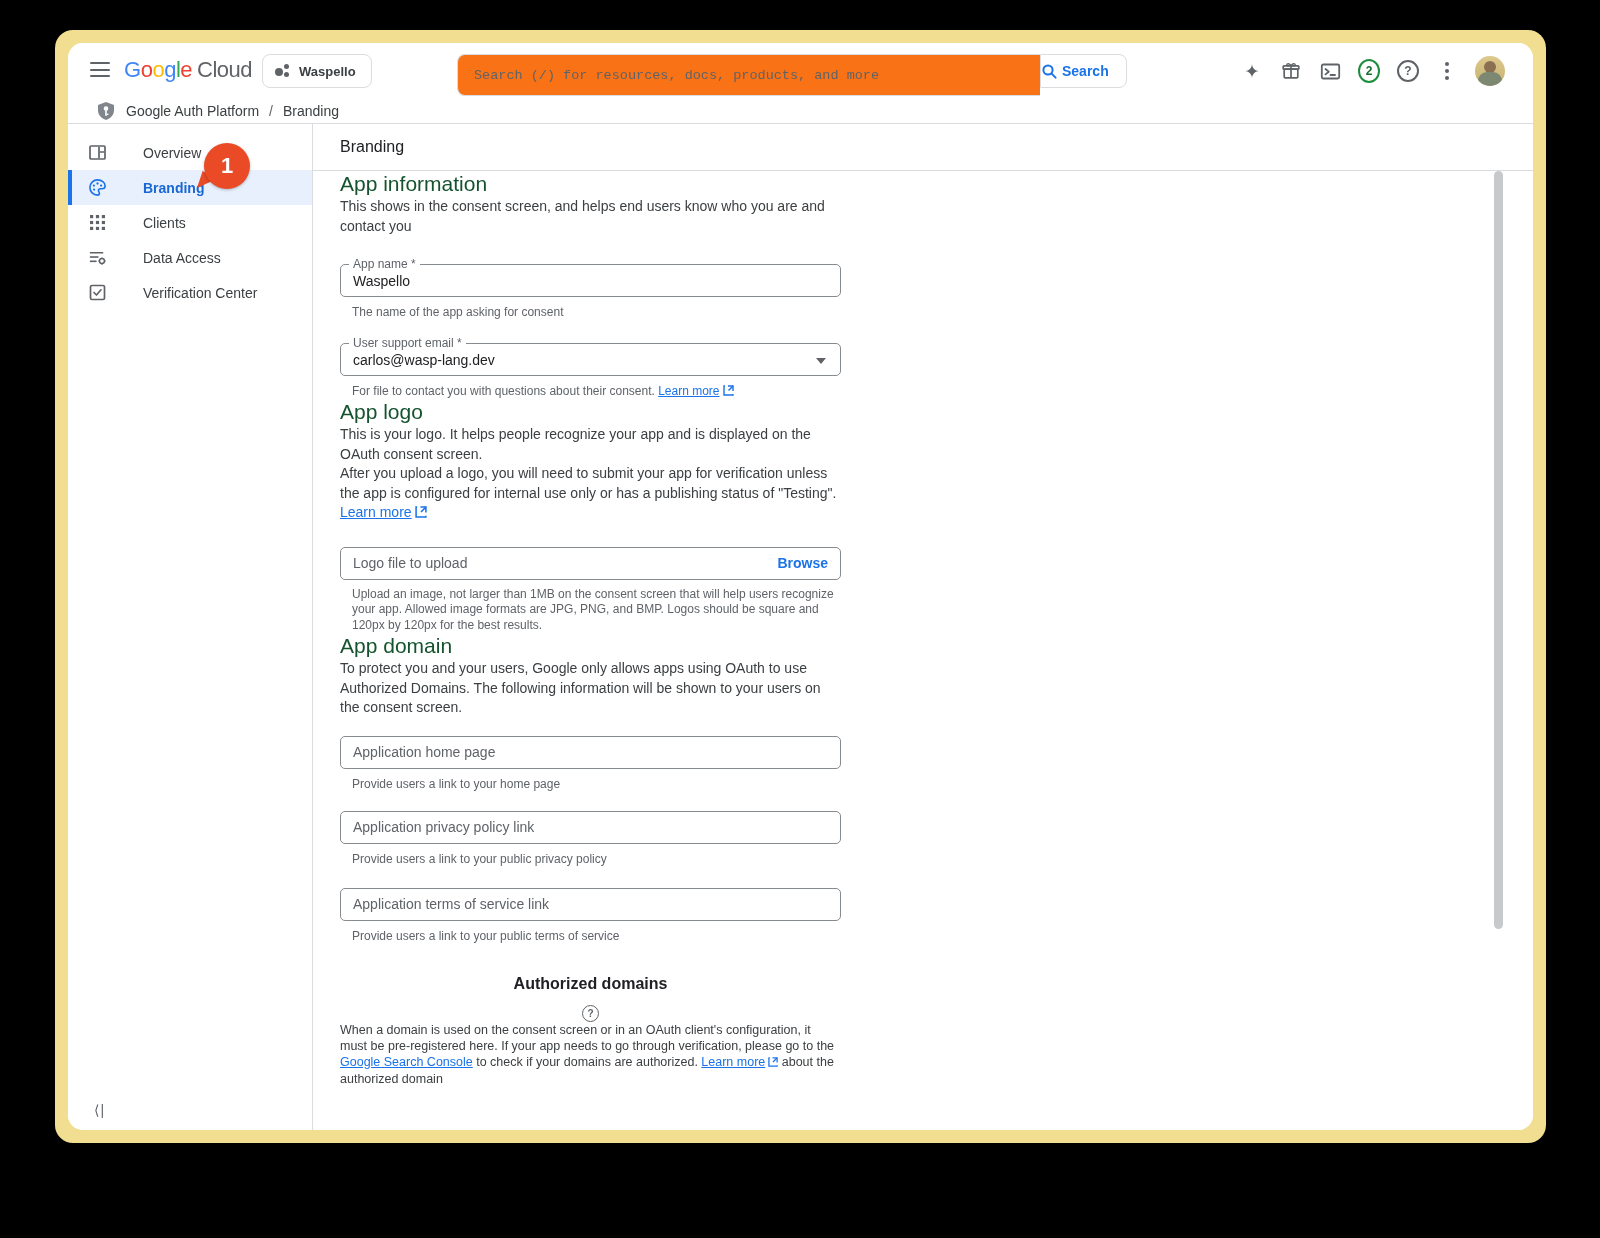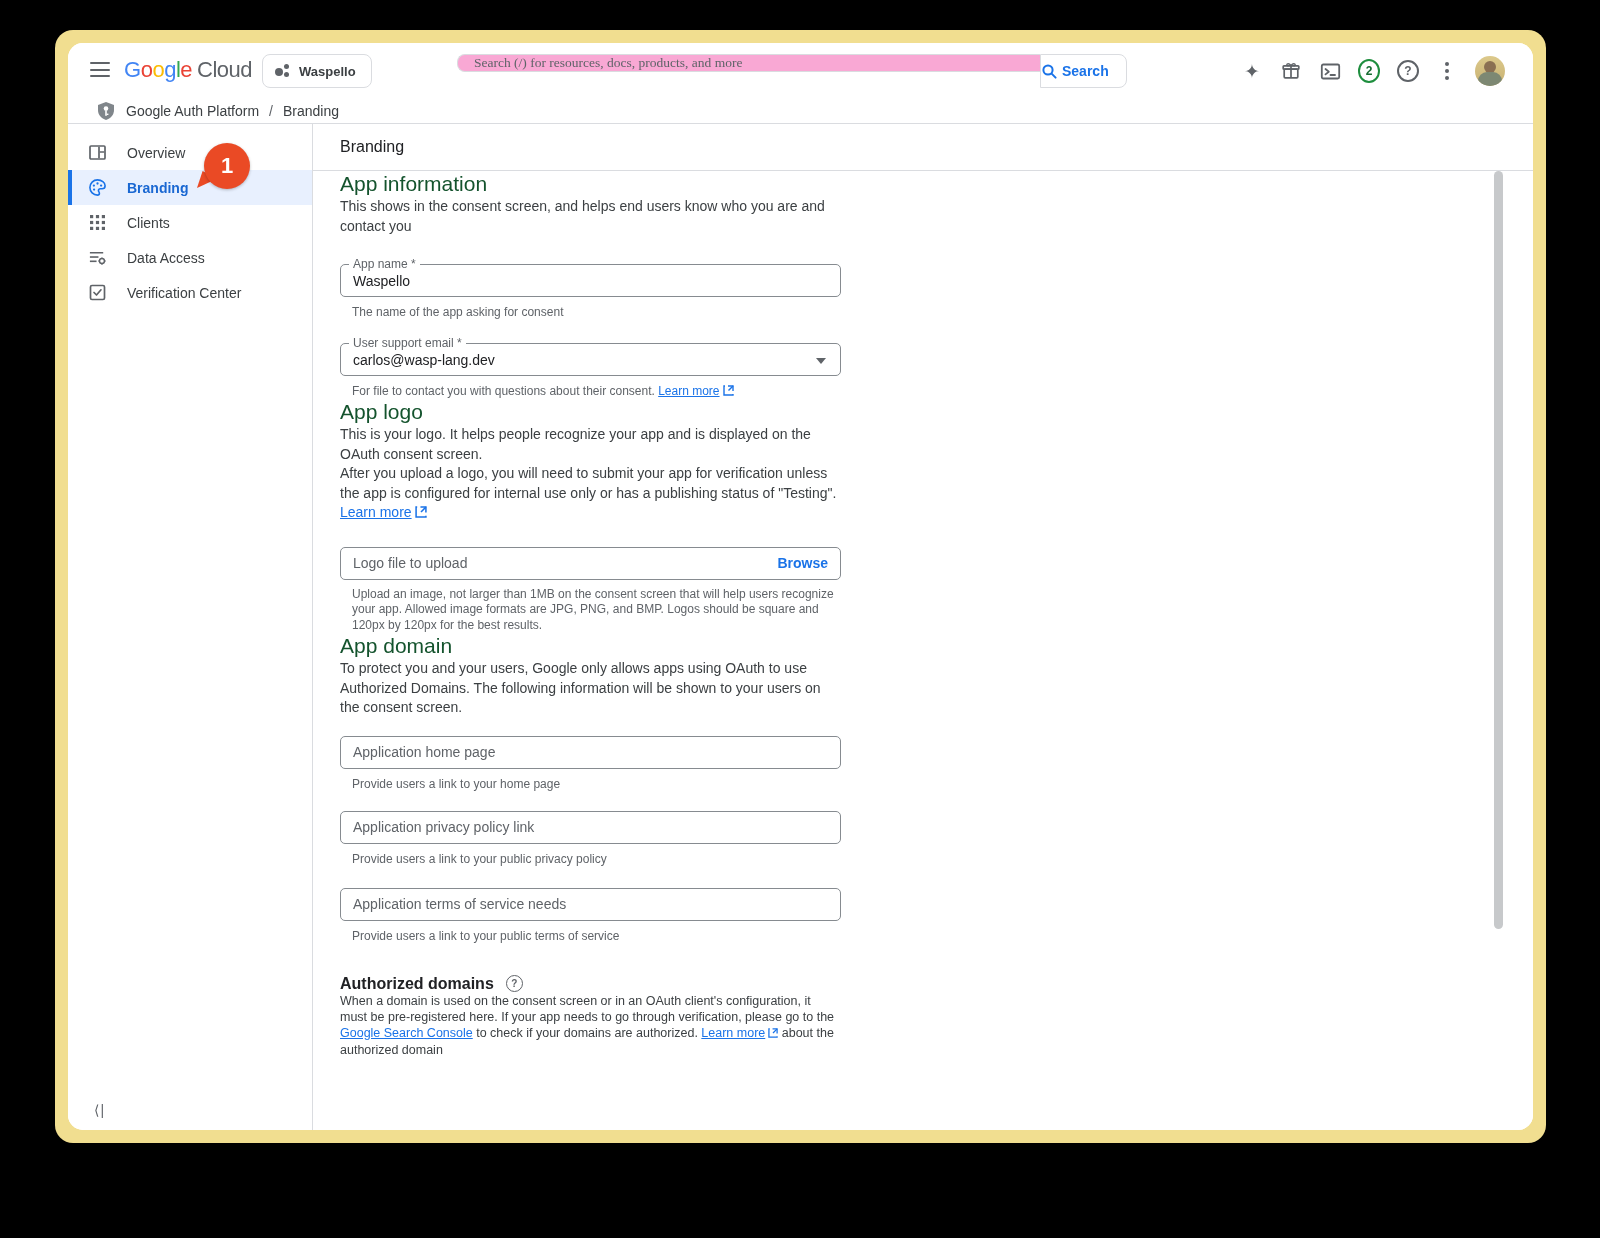--- a/index.html
+++ b/index.html
@@ -30,23 +30,23 @@
     padding-left:12px; font-size:13px; font-weight:bold; color:#3c4043; cursor:pointer; background:#fff;
   }
   .projdots { width:15px; height:15px; position:relative; }
   .projdots b { position:absolute; background:#5f6368; border-radius:50%; }
   .projdots .d1 { left:0; top:4px; width:8px; height:8px; }
   .projdots .d2 { left:9px; top:0; width:5px; height:5px; }
   .projdots .d3 { left:9px; top:8px; width:5px; height:5px; }
 
   .searchwrap { position:absolute; left:389px; top:11px; height:34px; display:flex; }
   .search-input {
-    width:583px; box-sizing:border-box; height:18px; border:1px solid #dadce0; border-right:none;
-    border-radius:8px 0 0 8px; background:#f9a8d4; padding:0 0 0 16px; font-size:13.5px;
-    color:#3c4043; outline:none; font-family:Liberation Serif, serif;
+    width:583px; box-sizing:border-box; height:42px; border:1px solid #dadce0; border-right:none;
+    border-radius:8px 0 0 8px; background:#f97316; padding:0 0 0 16px; font-size:13.5px;
+    color:#3c4043; outline:none; font-family:Liberation Mono, monospace;
   }
   .search-input::placeholder { color:#5f6368; opacity:1; }
   .search-btn {
     width:87px; box-sizing:border-box; border:1px solid #dadce0; border-radius:0 8px 8px 0;
     background:#fff; color:#1a73e8; display:flex; align-items:center; justify-content:flex-start;
     gap:4px; font-size:14px; font-weight:bold; cursor:pointer;
   }
 
   .hdr-icons { position:absolute; right:28px; top:0; height:56px; display:flex; align-items:center; gap:17px; }
   .ic { width:22px; height:22px; display:flex; align-items:center; justify-content:center; cursor:pointer; color:#5f6368; }
@@ -68,21 +68,21 @@
   
   .crumbbar {
     position:absolute; left:0; top:56px; right:0; height:24px; border-bottom:1px solid #dadce0;
     display:flex; align-items:center; gap:10px; padding-left:28px; font-size:14px; color:#3c4043; background:#fff;
   }
   .crumbbar .sep { color:#5f6368; }
 
   
   .sidebar { position:absolute; left:0; top:81px; width:244px; bottom:0; border-right:1px solid #dadce0; background:#fff; }
   .si {
-    height:35px; display:flex; align-items:center; gap:20px; padding-left:20px;
+    height:35px; display:flex; align-items:center; gap:36px; padding-left:20px;
     font-size:14px; color:#3c4043; cursor:pointer; position:relative;
   }
   .si:first-child { margin-top:11px; }
   .si svg { flex:0 0 auto; }
   .si.sel { background:#e8f0fe; color:#1967d2; font-weight:bold; }
   .si.sel::before { content:""; position:absolute; left:0; top:0; bottom:0; width:4px; background:#1a73e8; }
   .stepbadge { position:absolute; left:136px; top:19px; width:46px; height:46px; z-index:6; }
   .stepbadge .tail { position:absolute; left:-7px; bottom:1px; width:20px; height:17px; background:#ea4a25; clip-path:polygon(0 100%, 28% 0, 100% 45%); }
   .stepbadge .circ {
     position:absolute; inset:0; background:#ea4a25; border-radius:50%;
@@ -108,21 +108,21 @@
     display:flex; align-items:center; padding:0 12px; font-size:14px; color:#202124; cursor:text;
   }
   .tf .flabel { position:absolute; top:-8px; left:8px; background:#fff; padding:0 4px; font-size:12px; line-height:14px; color:#5f6368; white-space:nowrap; }
   .tf .ph { color:#5f6368; }
   .tf .caret {
     position:absolute; right:14px; top:50%; margin-top:-2px; width:0; height:0;
     border-left:5px solid transparent; border-right:5px solid transparent; border-top:6px solid #5f6368;
   }
   .tf .browse { position:absolute; right:12px; color:#1a73e8; font-weight:bold; font-size:14px; cursor:pointer; }
 
-  .h3row { display:flex; align-items:center; gap:12px; }
+  .h3row { display:flex; align-items:center; gap:12px;flex-direction:column; }
   h3.sub { font-size:16px; font-weight:bold; color:#202124; margin:0; }
   .qicon {
     width:15px; height:15px; border:1.5px solid #5f6368; border-radius:50%; color:#5f6368;
     font-size:10px; font-weight:bold; display:flex; align-items:center; justify-content:center; cursor:pointer;
   }
   p.small { font-size:12.5px; line-height:16px; color:#3c4043; margin:0; width:497px; }
 
   .vthumb { position:absolute; right:30px; top:128px; width:9px; height:758px; background:#c7c9cb; border-radius:5px; }
 
   
@@ -344,21 +344,21 @@
           <span class="ph">Application home page</span>
         </div>
         <div class="helper mt8">Provide users a link to your home page</div>
 
         <div class="tf mt20">
           <span class="ph">Application privacy policy link</span>
         </div>
         <div class="helper mt8">Provide users a link to your public privacy policy</div>
 
         <div class="tf mt22">
-          <span class="ph">Application terms of service needs</span>
+          <span class="ph">Application terms of service link</span>
         </div>
         <div class="helper mt8">Provide users a link to your public terms of service</div>
 
         <div class="h3row mt32">
           <h3 class="sub">Authorized domains</h3>
           <div class="qicon">
               <span>?</span>
             </div>
         </div>
         <p class="small mt15">

